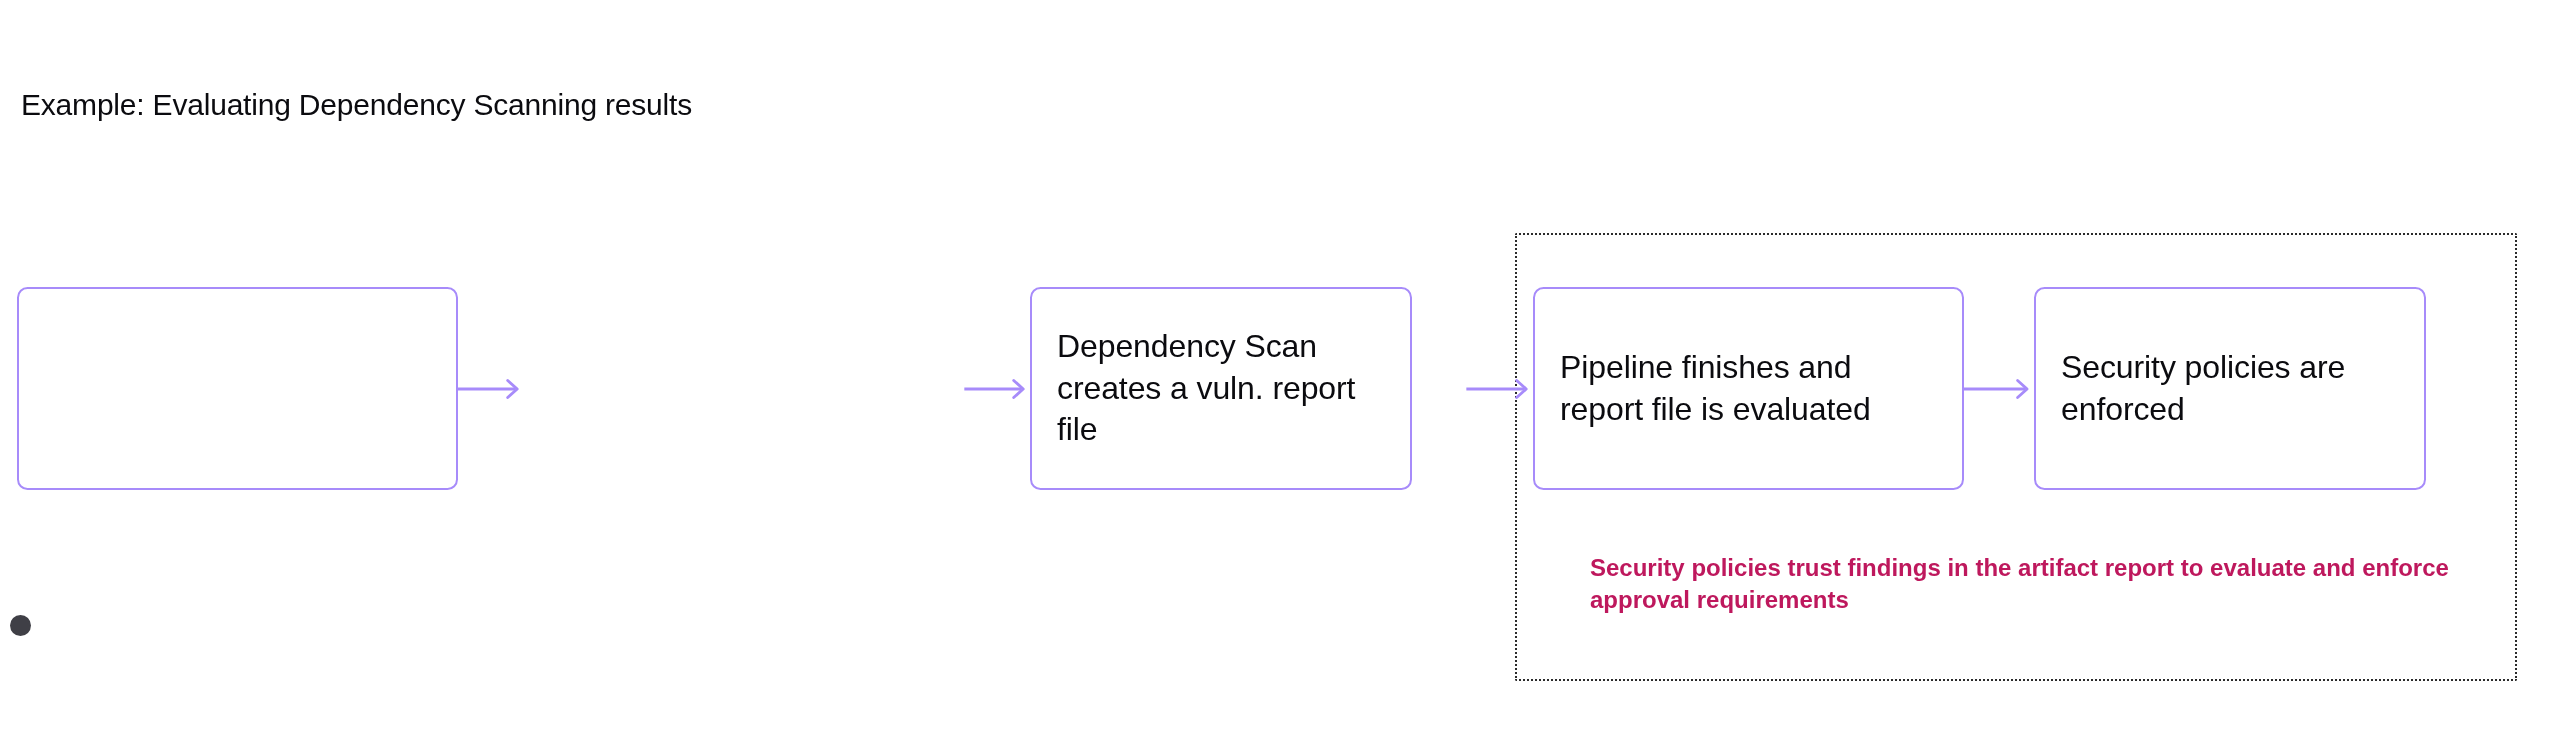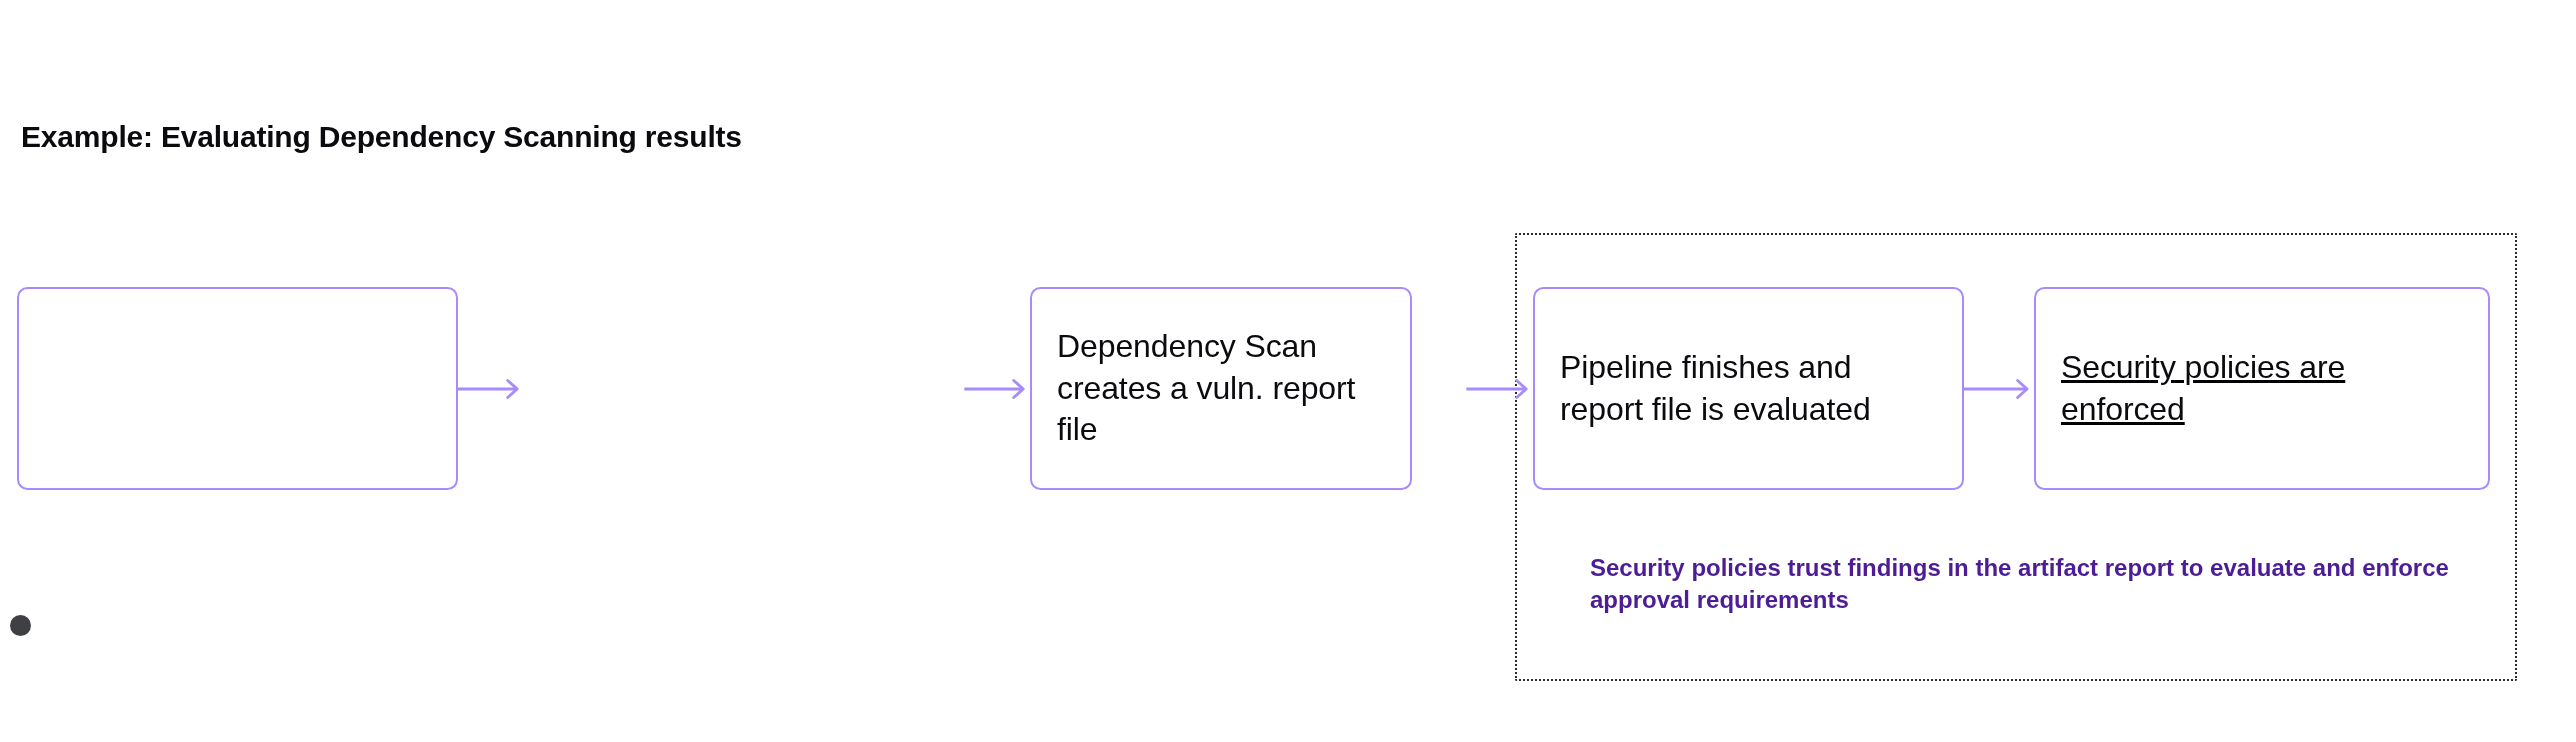--- a/index.html
+++ b/index.html
@@ -19,25 +19,24 @@
     background: #ffffff;
     overflow: hidden;
   }
 
   
   .diagram-title {
     position: absolute;
     left: 21px;
     top: 88px;
     font-size: 30px;
-    font-weight: 700;
+    font-weight: 400;
     color: #0b0b0f;
     letter-spacing: -0.2px;
     white-space: nowrap;
-    margin-top: 32px;
   }
 
   
   .group-box {
     position: absolute;
     left: 1515px;
     top: 233px;
     width: 1002px;
     height: 448px;
     border: 2.9px dotted #2b2b2b;
@@ -45,21 +44,21 @@
     border-radius: 1.9px;
   }
   .group-caption {
     position: absolute;
     left: 1590px;
     top: 552px;
     width: 862px;
     font-size: 24px;
     font-weight: 700;
     line-height: 1.32;
-    color: #4c1d95;
+    color: #be185d;
   }
 
   
   .node {
     position: absolute;
     top: 287px;
     height: 203px;
     box-sizing: border-box;
     border: 2.9px solid #a78bfa;
     border-radius: 10.5px;
@@ -73,21 +72,21 @@
     line-height: 1.30;
     color: #0b0b0f;
     padding: 0 25px;
     letter-spacing: -0.1px;
   }
 
   .node-1 { left: 17px;   width: 441px; }
   .node-2 { left: 525px;  width: 441px; }
   .node-3 { left: 1030px; width: 382px; }
   .node-4 { left: 1533px; width: 431px; }
-  .node-5 { left: 2034px; width: 456px; text-decoration: underline; }
+  .node-5 { left: 2034px; width: 392px; }
 
   
   .connector {
     position: absolute;
     top: 370px;
     height: 38px;
     overflow: visible;
   }
   .conn-1 { left: 456px;  width: 73px; }
   .conn-2 { left: 964px; width: 70px; }

